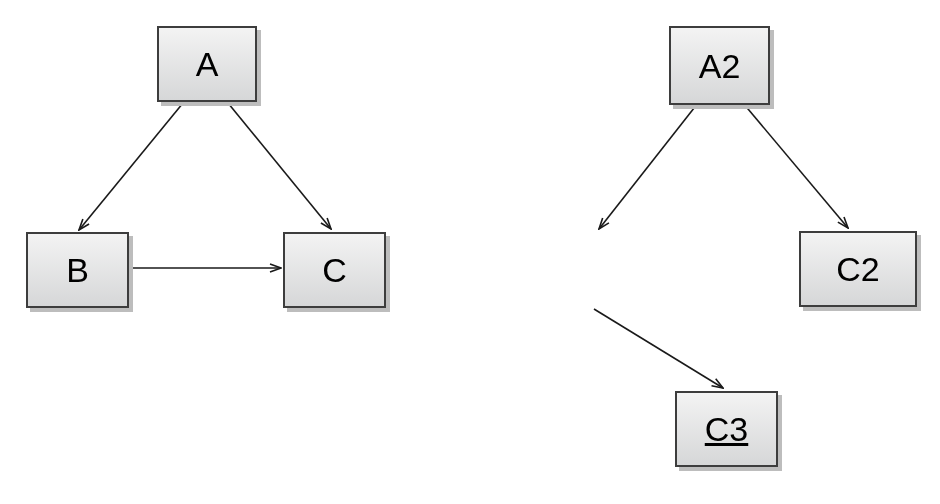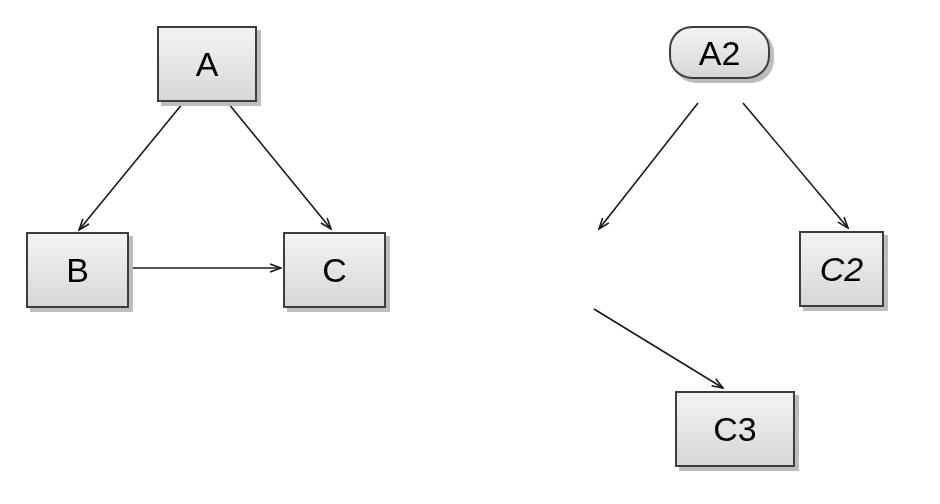--- a/index.html
+++ b/index.html
@@ -62,22 +62,22 @@
   </svg>
 <div class="node" style="left: 157px; top: 26px; width: 100px; height: 76px;">
       <span class="node-label">A</span>
     </div>
     <div class="node" style="left: 26px; top: 232px; width: 103px; height: 76px;">
       <span class="node-label">B</span>
     </div>
     <div class="node" style="left: 283px; top: 232px; width: 103px; height: 76px;">
       <span class="node-label">C</span>
     </div>
-    <div class="node" style="left: 669px; top: 26px; width: 101px; height: 53px; border-radius: 23px;">
+    <div class="node" style="left: 669px; top: 26px; width: 101px; height: 79px;">
       <span class="node-label">A2</span>
     </div>
-    <div class="node" style="left: 799px; top: 231px; width: 85px; height: 76px; font-style: italic;">
+    <div class="node" style="left: 799px; top: 231px; width: 118px; height: 76px;">
       <span class="node-label">C2</span>
     </div>
-    <div class="node" style="left: 675px; top: 391px; width: 120px; height: 76px;">
+    <div class="node" style="left: 675px; top: 391px; width: 103px; height: 76px; text-decoration: underline;">
       <span class="node-label">C3</span>
     </div>
   </div>
 
 </body></html>

